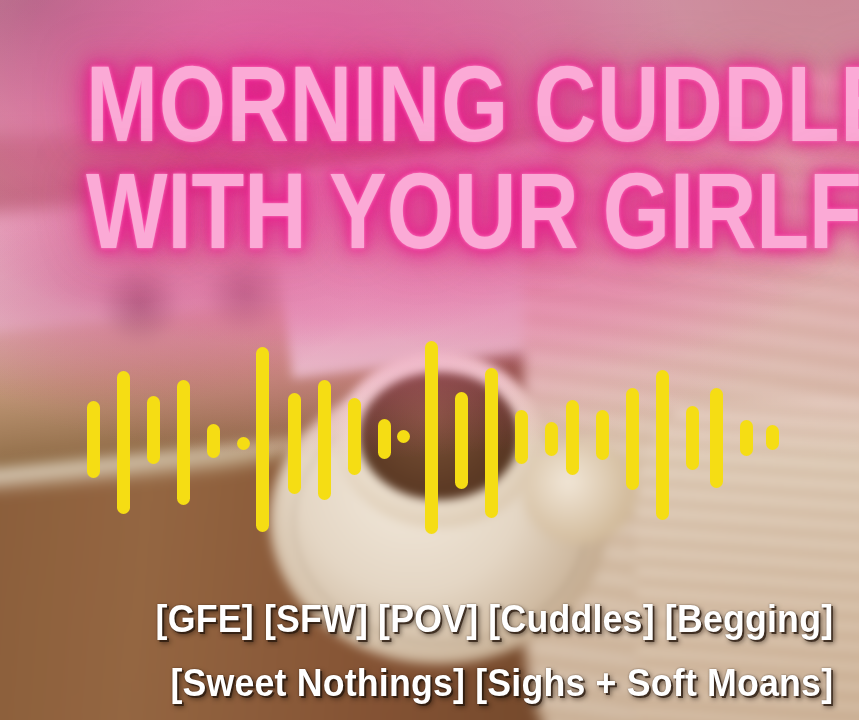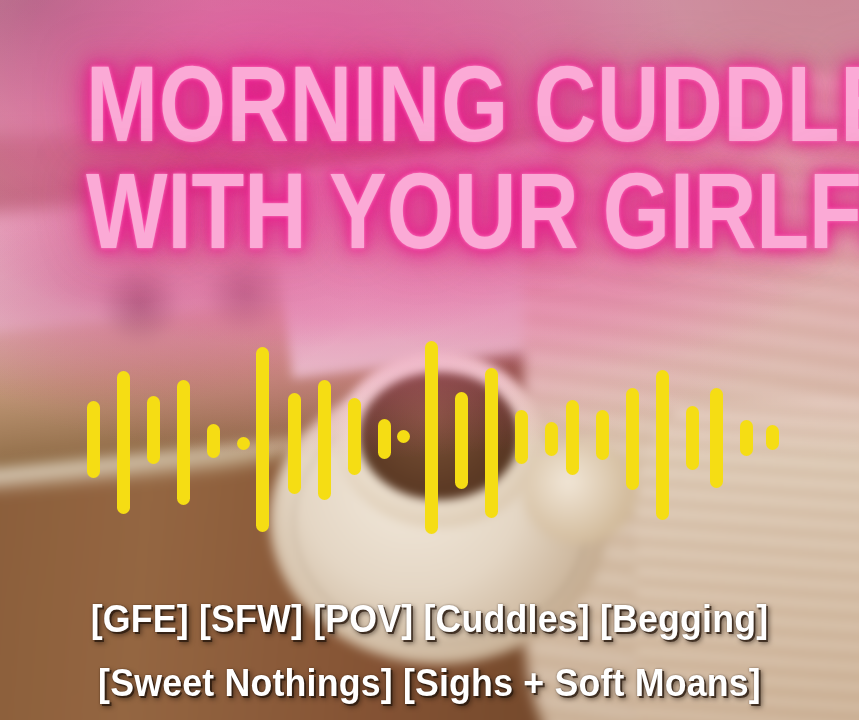--- a/index.html
+++ b/index.html
@@ -190,21 +190,21 @@
   }
   .bar{
     position:absolute;
     background:#f5dd14;
     border-radius:999px;
   }
 
   
   .tags{
     position:absolute;left:0;bottom:18px;width:100%;
-    text-align:center;z-index:7;
+    text-align:right;z-index:7;
   }
   .tag-line{
     display:block;
     color:#ffffff;
     font-family:"Liberation Sans Narrow","Liberation Sans",sans-serif;
     font-weight:700;
     font-size:38px;
     line-height:1.0;
     letter-spacing:.2px;
     transform:scaleX(.94);

